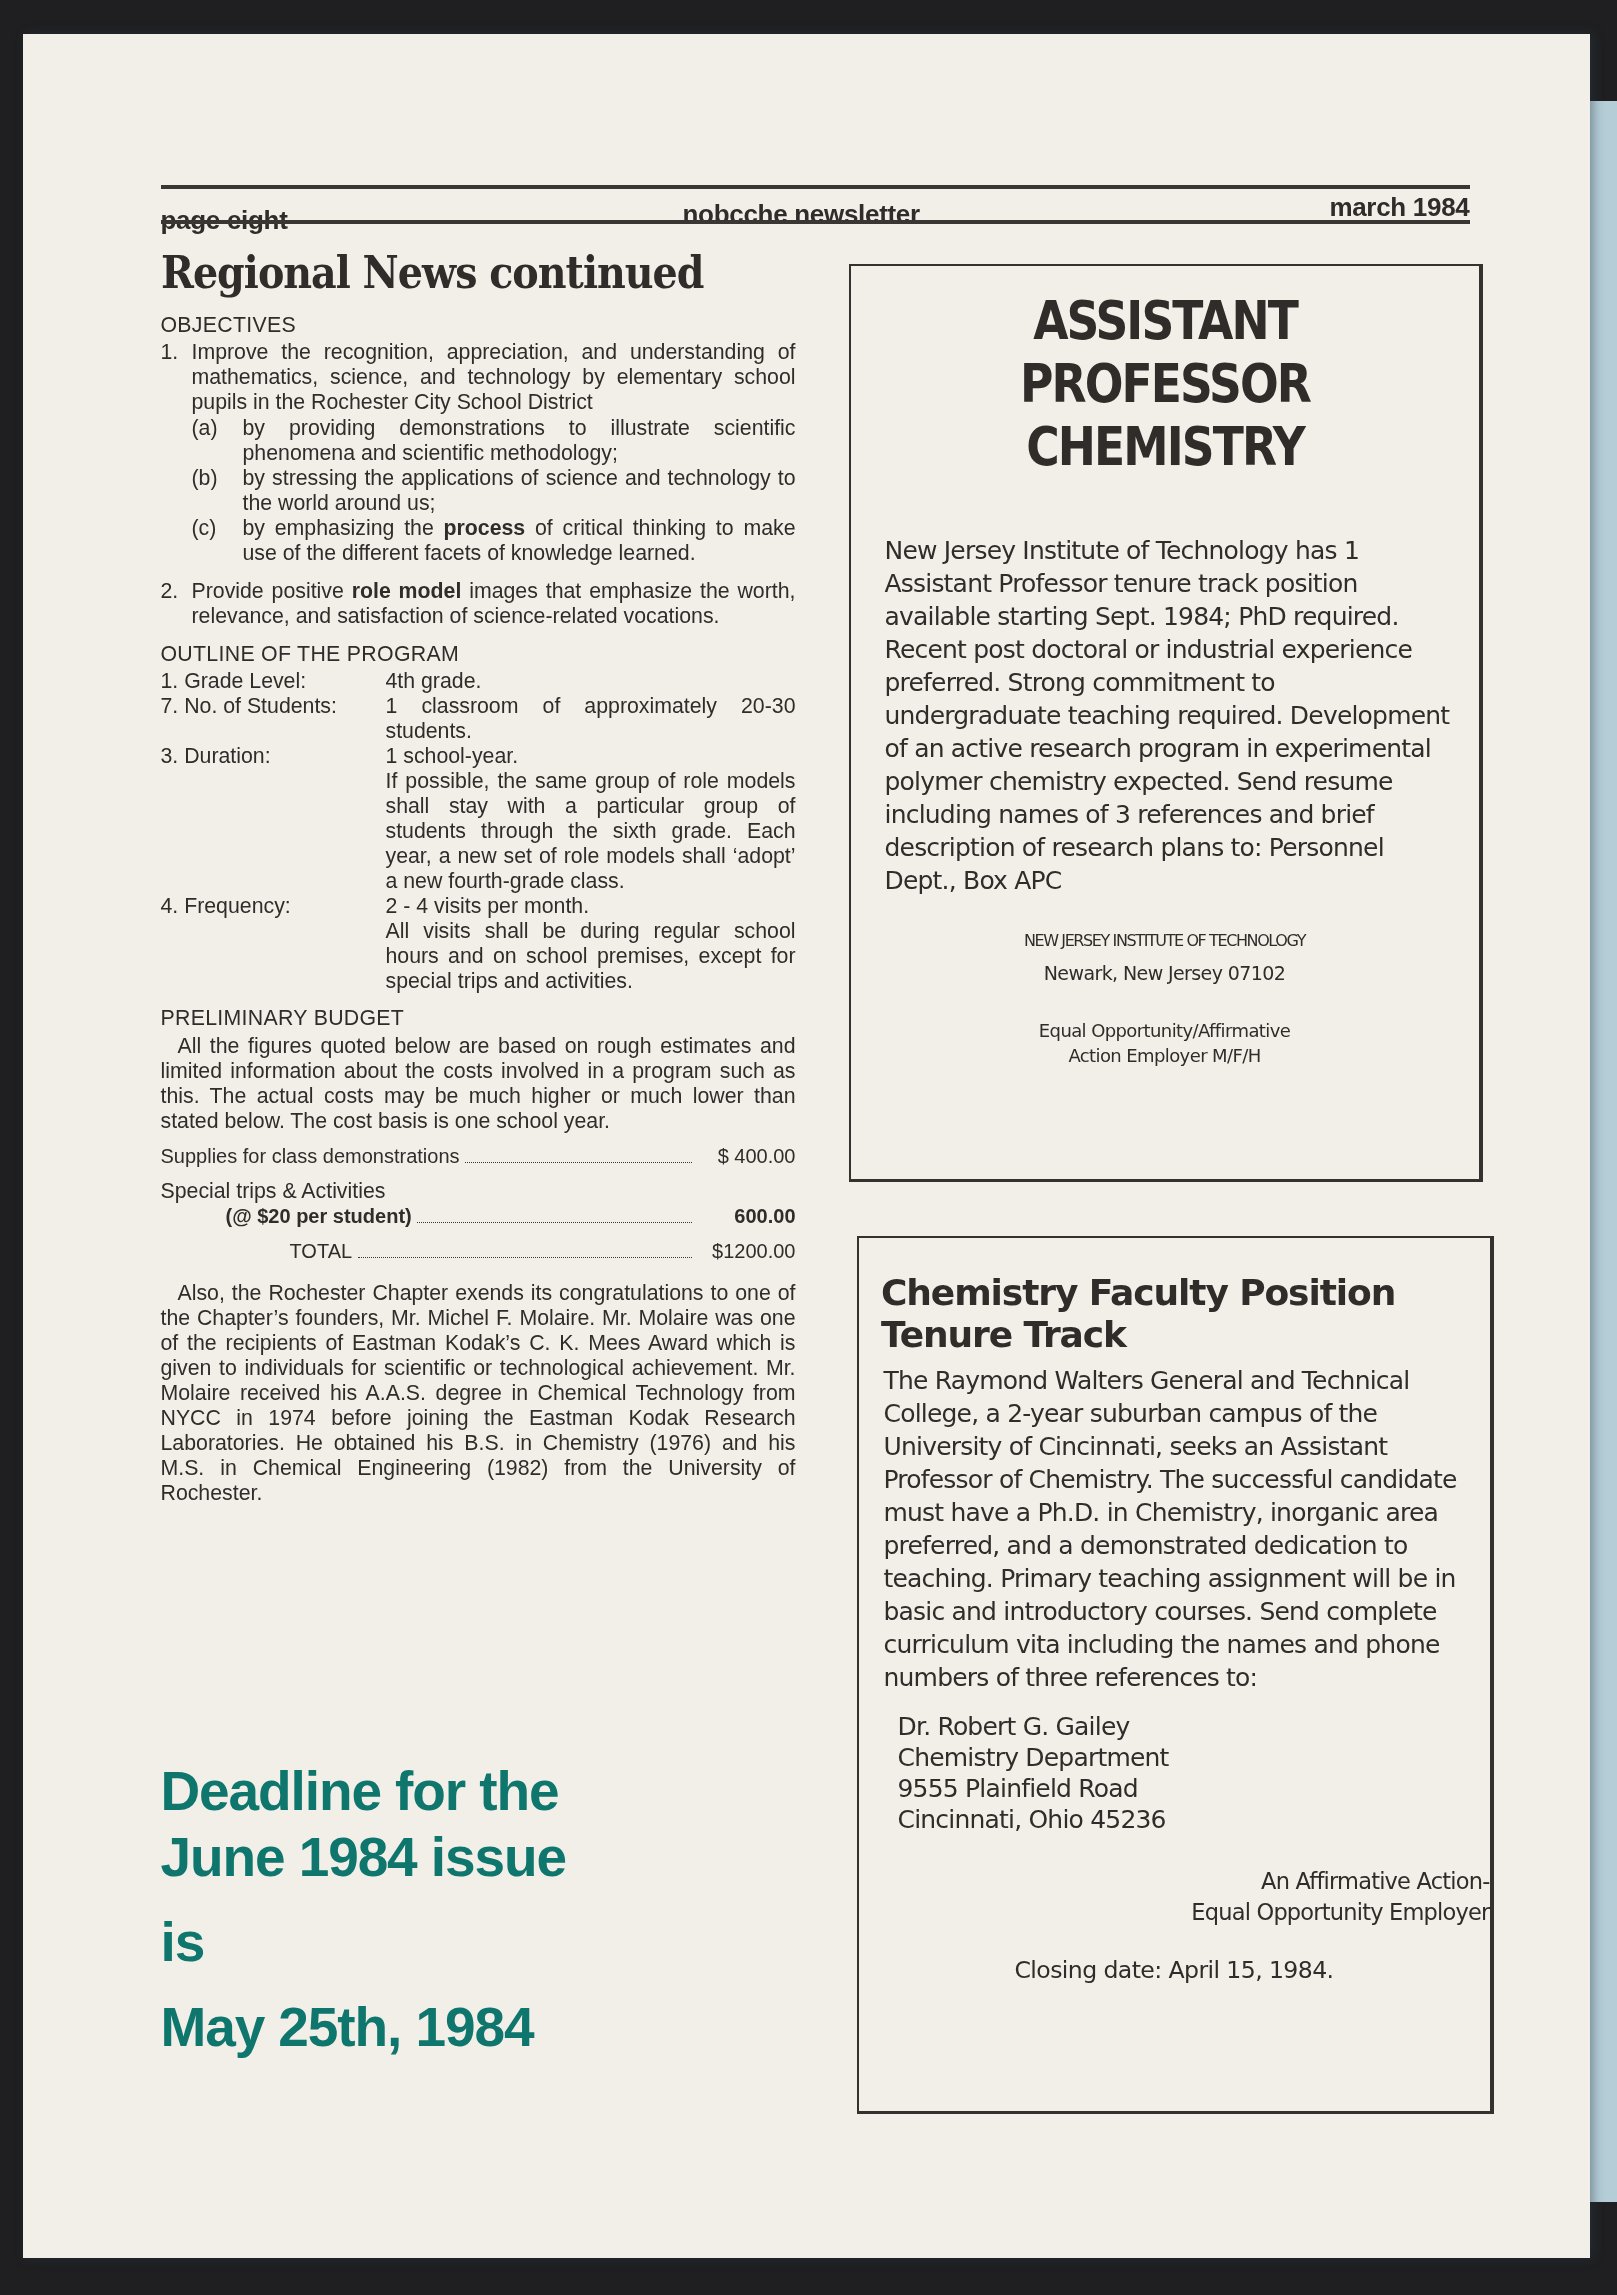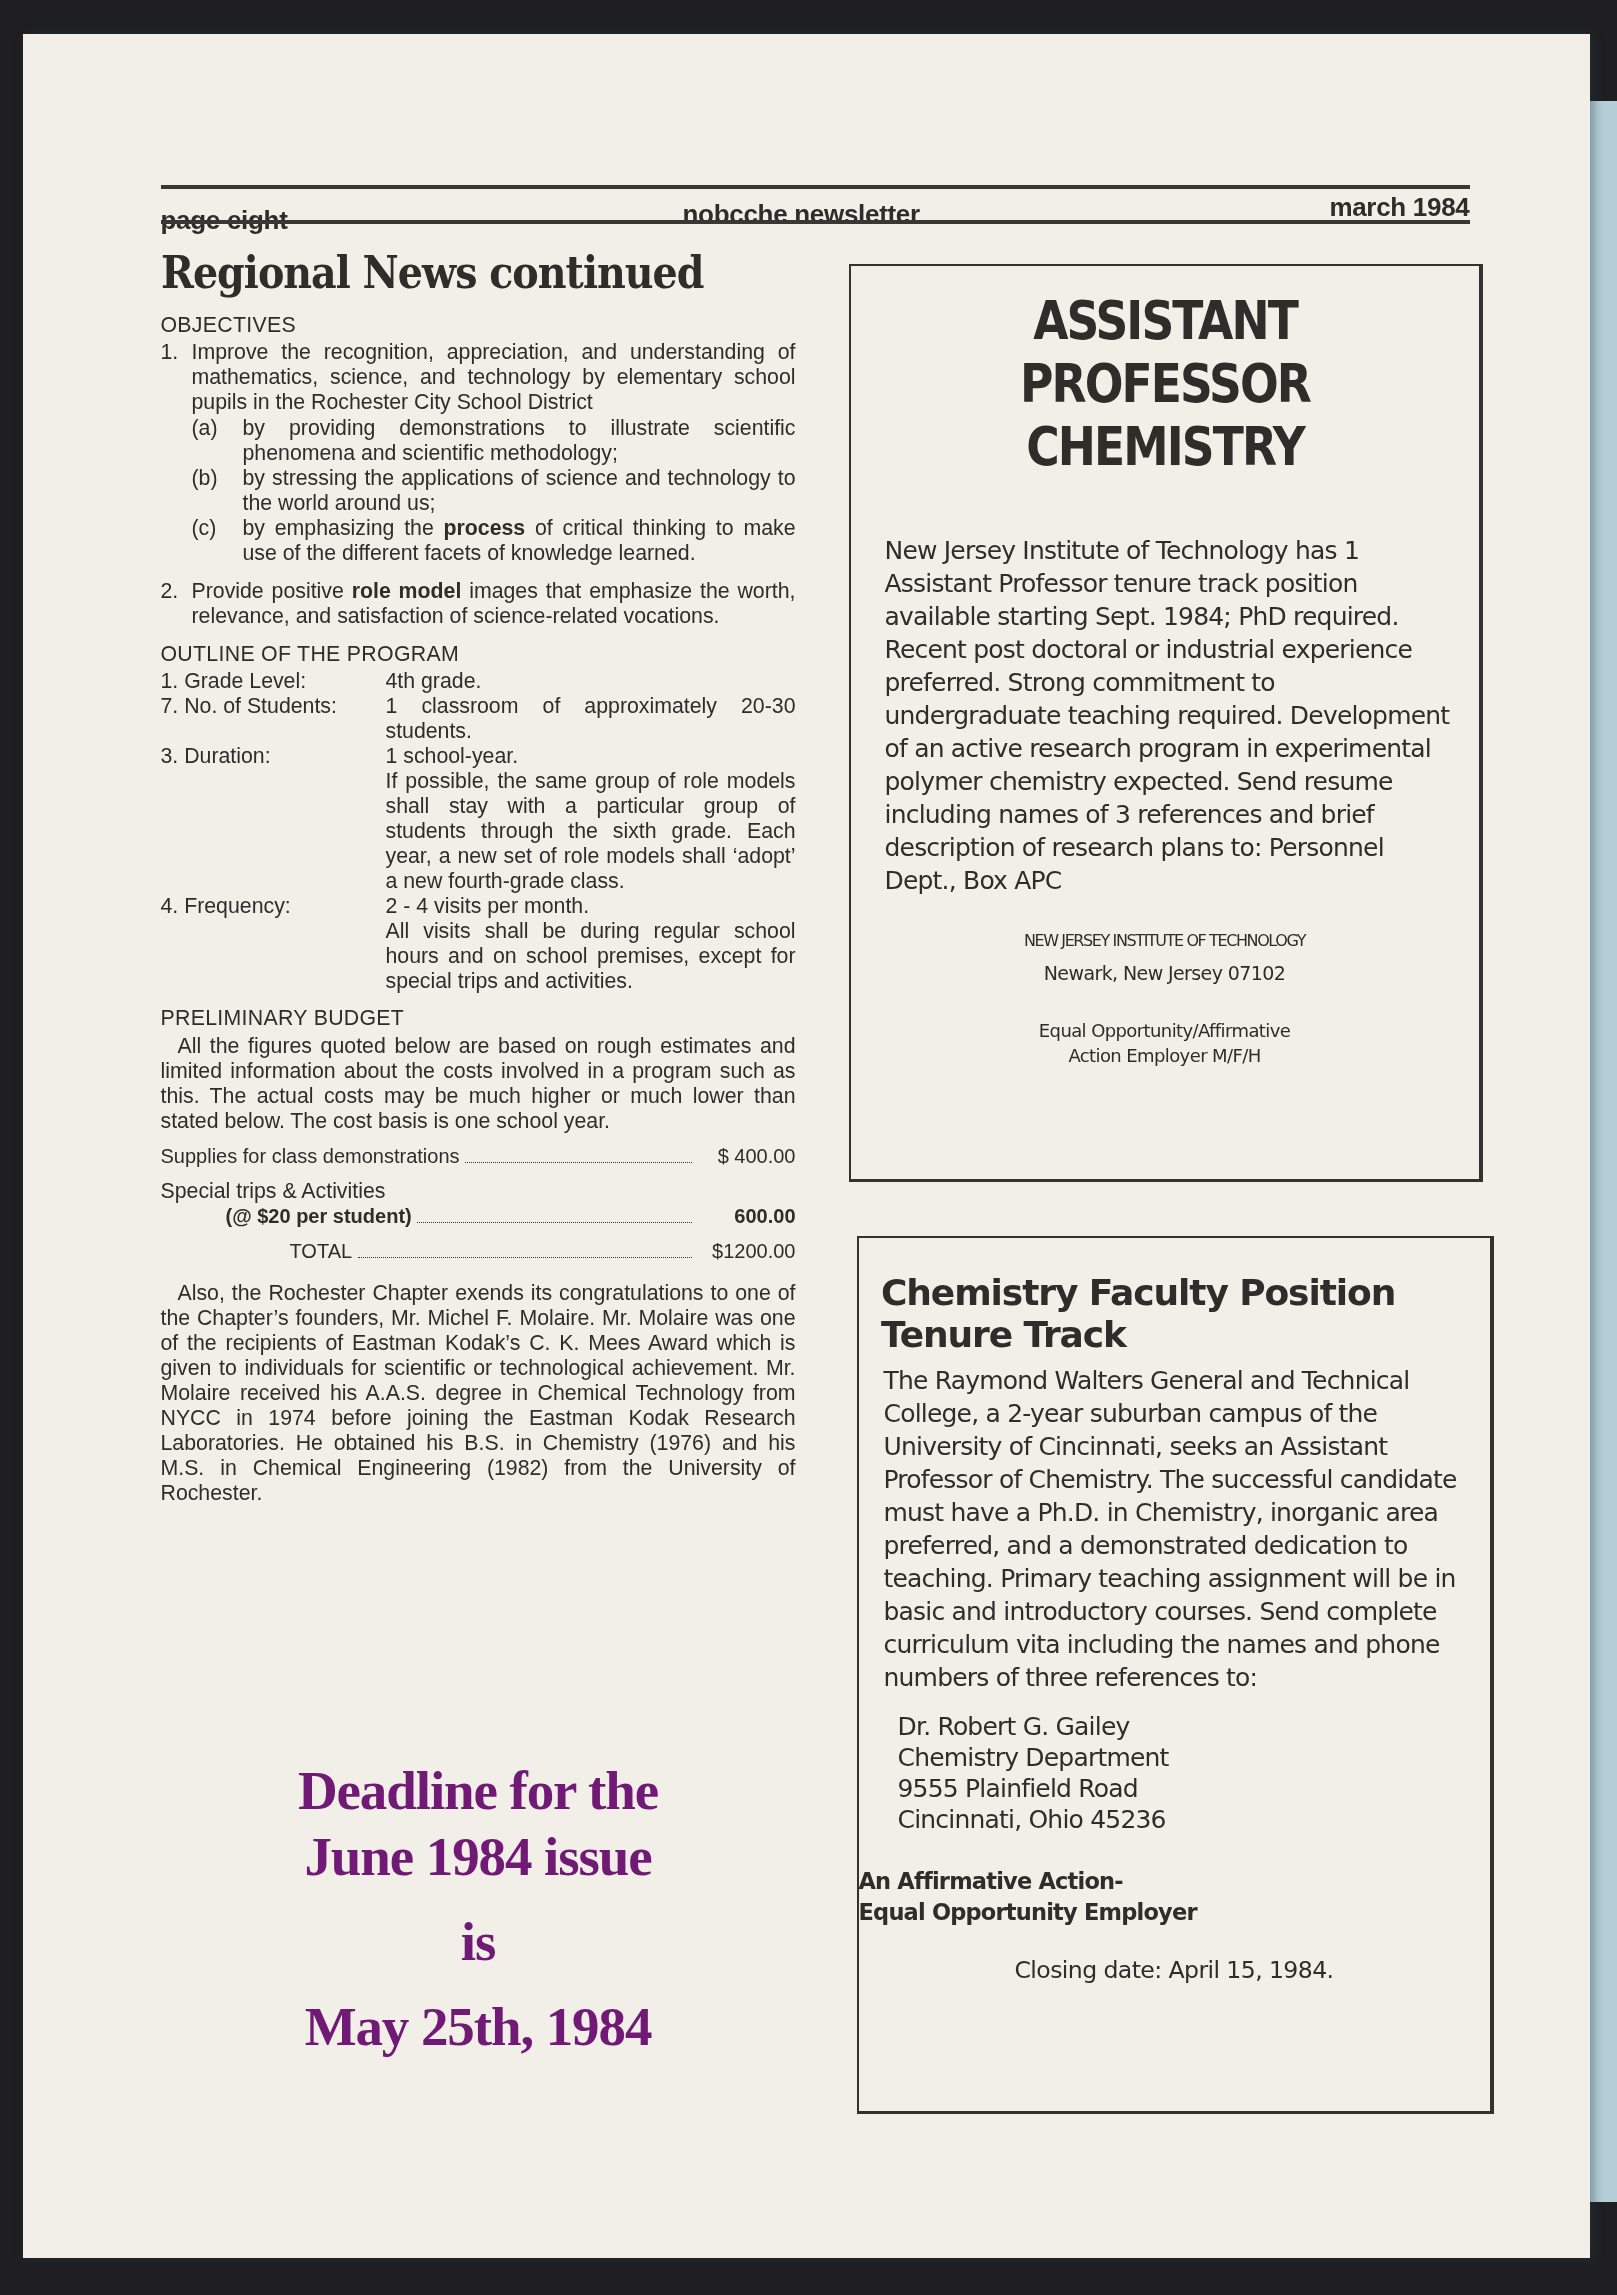--- a/index.html
+++ b/index.html
@@ -47,42 +47,42 @@
   .outline-val { flex:1; text-align:justify; }
 
   .budget-row { display:flex; align-items:flex-end; font-size:20px; line-height:25px; margin-top:10px; }
   .budget-label { white-space:nowrap; }
   .leader { flex:1; border-bottom:1.7px dotted #3a3634; margin:0 5.6px 5.6px 5.6px; }
   .budget-amt { width:98px; text-align:right; white-space:pre; flex:none; }
   .budget-sub { padding-left:65px;font-weight:bold; }
   .budget-total { padding-left:129px; }
 
   .deadline {
-    position:absolute; left:138px; top:1724px; width:635px; text-align:center;
-    font-family:Liberation Serif, serif; font-weight:bold; font-size:55px; line-height:66px; color:#701a75;
+    position:absolute; left:138px; top:1724px; width:635px; text-align:left;
+    font-family:Liberation Sans, sans-serif; font-weight:bold; font-size:55px; line-height:66px; color:#0f766e;
     letter-spacing:-1.1px;
   }
   .deadline div { margin:0; }
   .deadline .is { margin:19px 0 19px 0; }
 
   
   .ad { position:absolute; border:2.2px solid #35312f; background:transparent; }
   .ad1 { left:826px; top:230px; width:628px; height:913px; border-right-width:4.5px; border-bottom-width:3.4px; }
   .ad2 { left:834px; top:1202px; width:631px; height:873px; border-right-width:4.5px; border-bottom-width:3.4px; }
   .ad-font { font-family:"DejaVu Sans", sans-serif; color:#2f2c2a; }
   .ad1-title { text-align:center; font-size:53px; line-height:63px; margin-top:22.5px; letter-spacing:-2.2px; font-weight:bold; transform:scaleX(0.86); }
   .ad1-body { font-size:25px; line-height:33px; margin:56px 22.5px 0 34px; letter-spacing:-0.8px; }
   .ad1-inst { text-align:center; font-size:16px; margin-top:34px; letter-spacing:-1.4px; }
   .ad1-city { text-align:center; font-size:19px; margin-top:12.4px; letter-spacing:-0.6px; }
   .ad1-eeo { text-align:center; font-size:18px; line-height:25px; margin-top:34px; letter-spacing:-0.6px; }
 
   .ad2-title { font-size:36px; line-height:42px; font-weight:bold; margin:34px 17px 0 22.5px; letter-spacing:-1.1px; }
   .ad2-body { font-size:25px; line-height:33px; margin:7.9px 17px 0 25px; letter-spacing:-0.8px; }
   .ad2-addr { font-size:25px; line-height:31px; margin:17px 0 0 39px; letter-spacing:-0.8px; }
-  .ad2-eeo { text-align:left; font-size:22.5px; line-height:31px; margin-top:31px; letter-spacing:-0.8px;font-weight:bold; }
+  .ad2-eeo { text-align:right; font-size:22.5px; line-height:31px; margin-top:31px; letter-spacing:-0.8px; }
   .ad2-close { text-align:center; font-size:23.6px; margin-top:28px; letter-spacing:-0.6px; }
 
   b { font-weight:bold; }
 </style>
 </head>
 <body>
 
 <div class="backing"></div>
 
 <div class="page">

